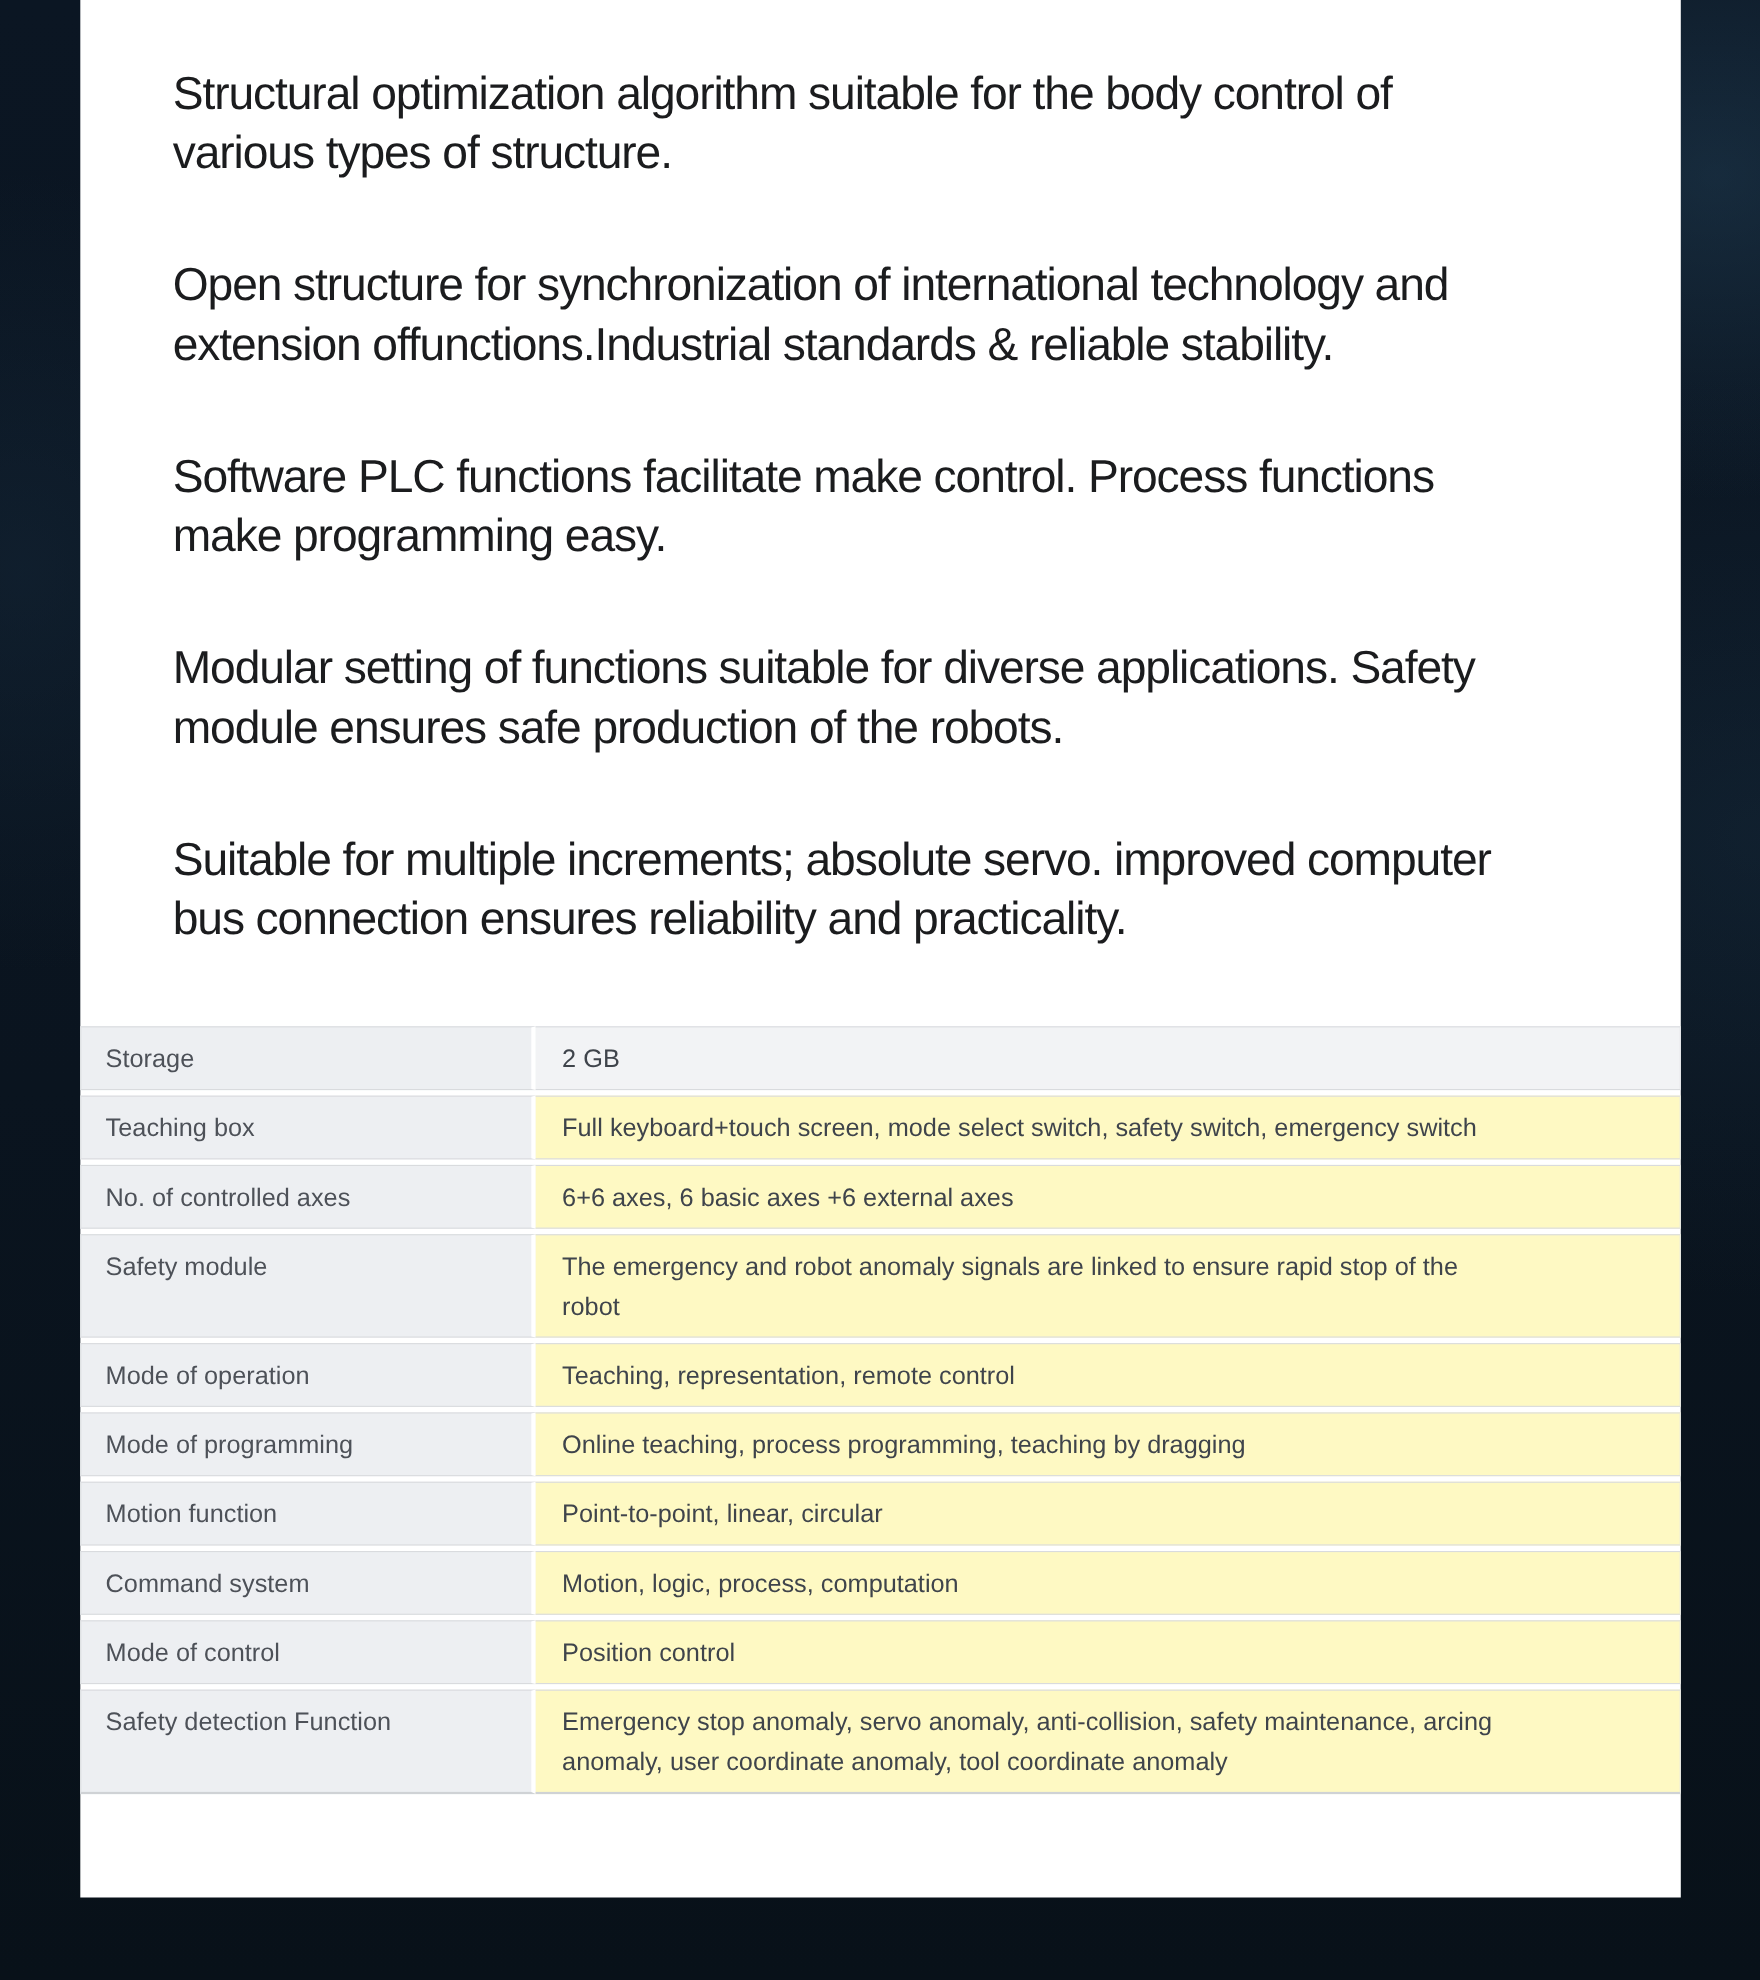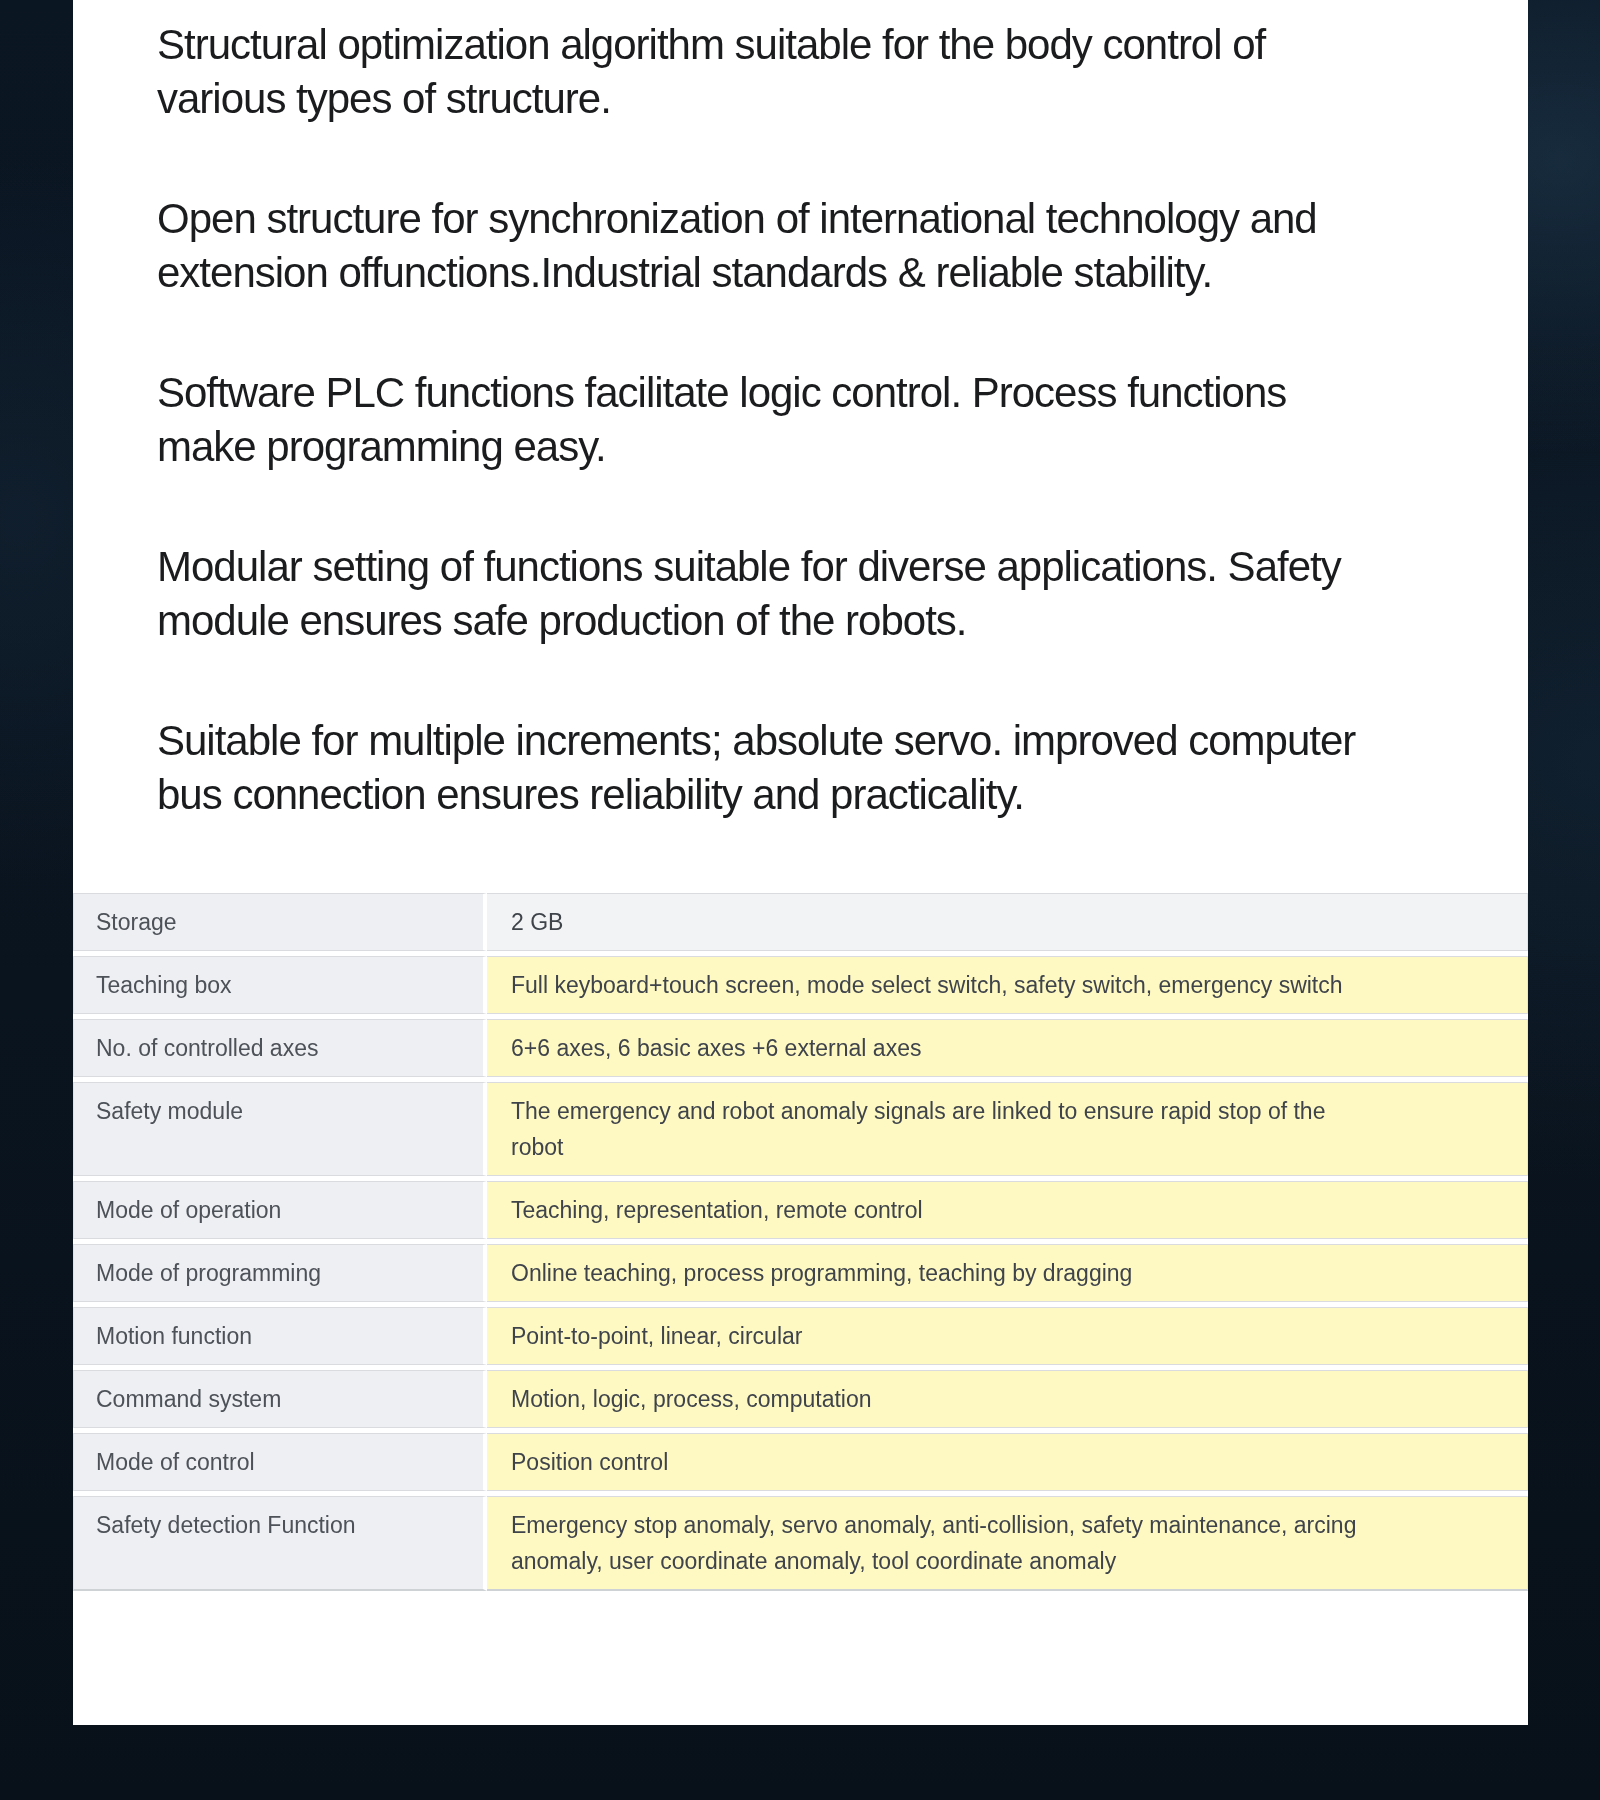--- a/index.html
+++ b/index.html
@@ -16,20 +16,21 @@
       radial-gradient(700px 600px at 1600px 760px, rgba(30,58,80,.30), rgba(30,58,80,0) 70%),
       radial-gradient(420px 520px at 20px 520px, rgba(22,42,60,.45), rgba(22,42,60,0) 70%),
       linear-gradient(180deg,#0b1623 0%,#0a141f 55%,#081119 100%);
   }
   .panel{
     position:absolute;left:73px;top:0;width:1455px;height:1725px;
     background:#ffffff;box-sizing:border-box;
   }
   .features{
     padding:18px 40px 0 84px;
+    margin-top:40px;
   }
   .feature{
     margin:0 0 66px 0;
     font-size:42px;line-height:54px;letter-spacing:-1px;
     color:#1b1c1e;
   }
   .feature .line{display:block;white-space:nowrap;}
   table.spec{
     width:100%;
     margin-top:52px;
@@ -71,21 +72,21 @@
   <div class="features">
     <p class="feature">
       <span class="line">Structural optimization algorithm suitable for the body control of</span>
       <span class="line">various types of structure.</span>
     </p>
     <p class="feature">
       <span class="line">Open structure for synchronization of international technology and</span>
       <span class="line">extension offunctions.Industrial standards &amp; reliable stability.</span>
     </p>
     <p class="feature">
-      <span class="line">Software PLC functions facilitate logic control. Process functions</span>
+      <span class="line">Software PLC functions facilitate make control. Process functions</span>
       <span class="line">make programming easy.</span>
     </p>
     <p class="feature">
       <span class="line">Modular setting of functions suitable for diverse applications. Safety</span>
       <span class="line">module ensures safe production of the robots.</span>
     </p>
     <p class="feature">
       <span class="line">Suitable for multiple increments; absolute servo. improved computer</span>
       <span class="line">bus connection ensures reliability and practicality.</span>
     </p>

